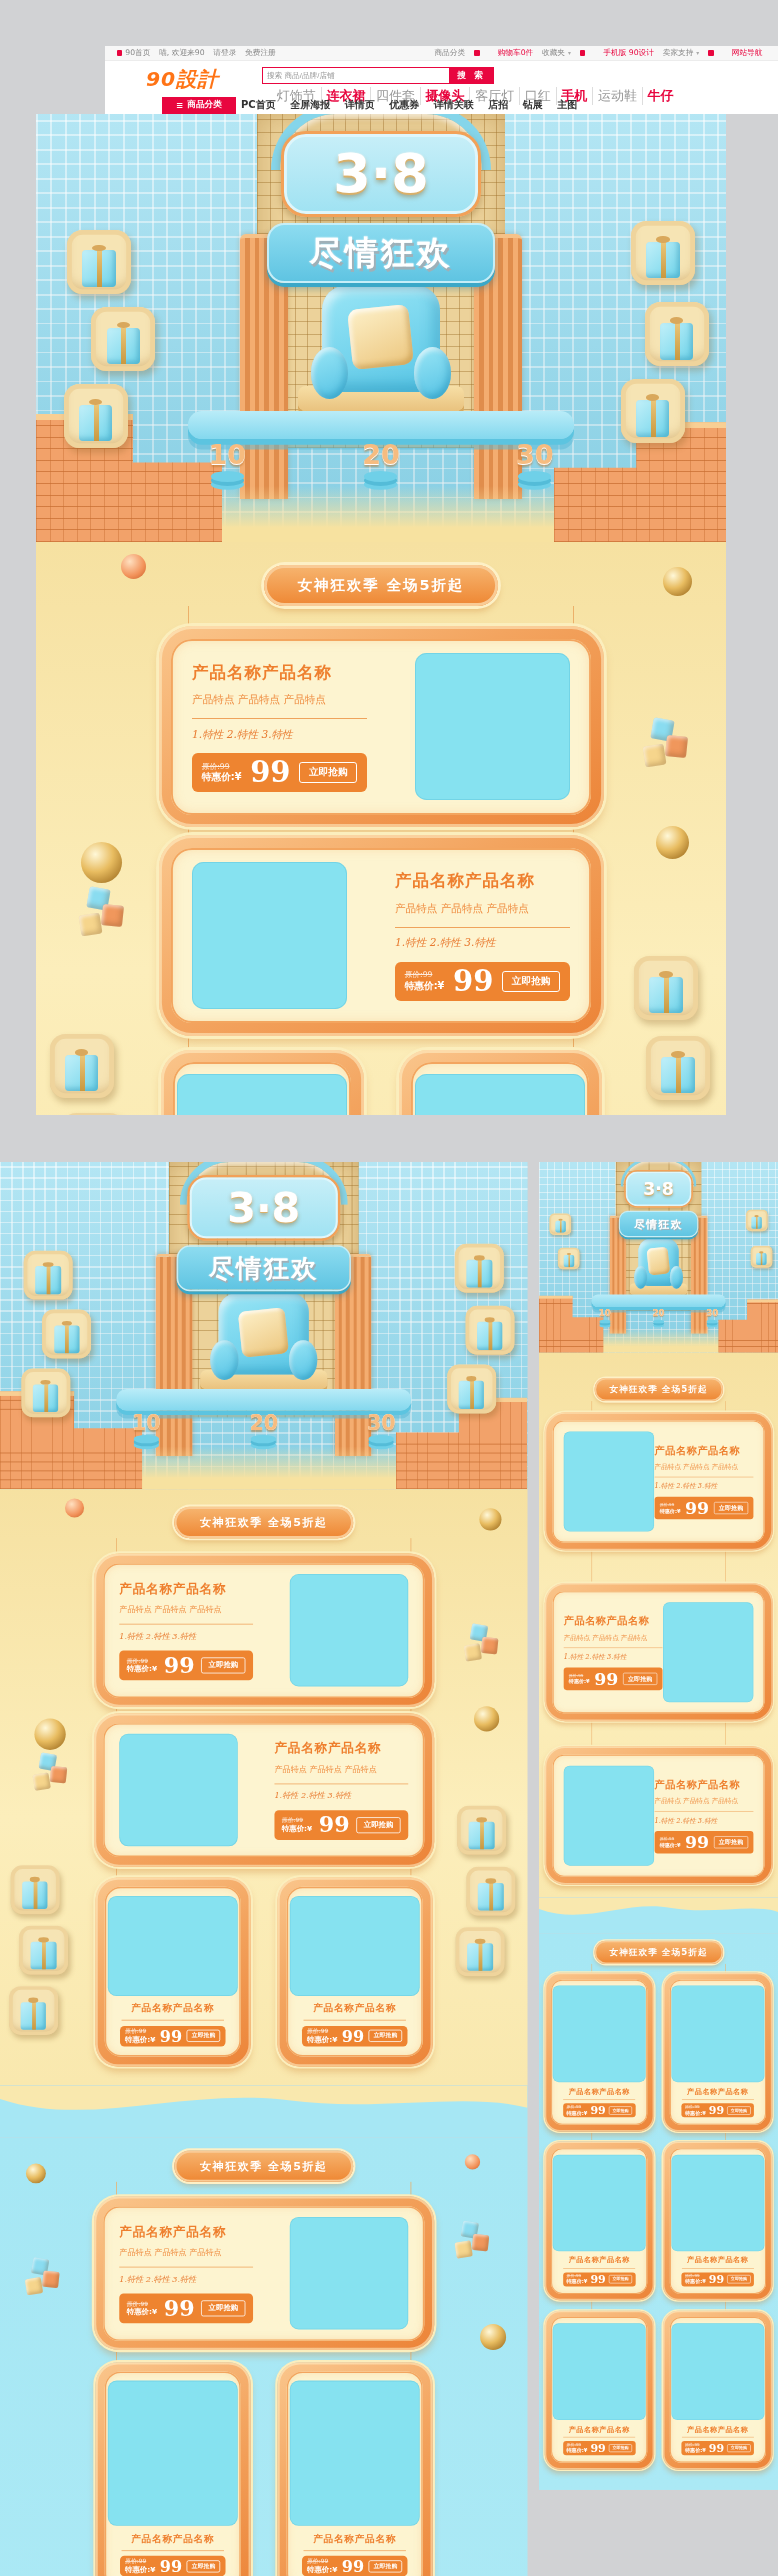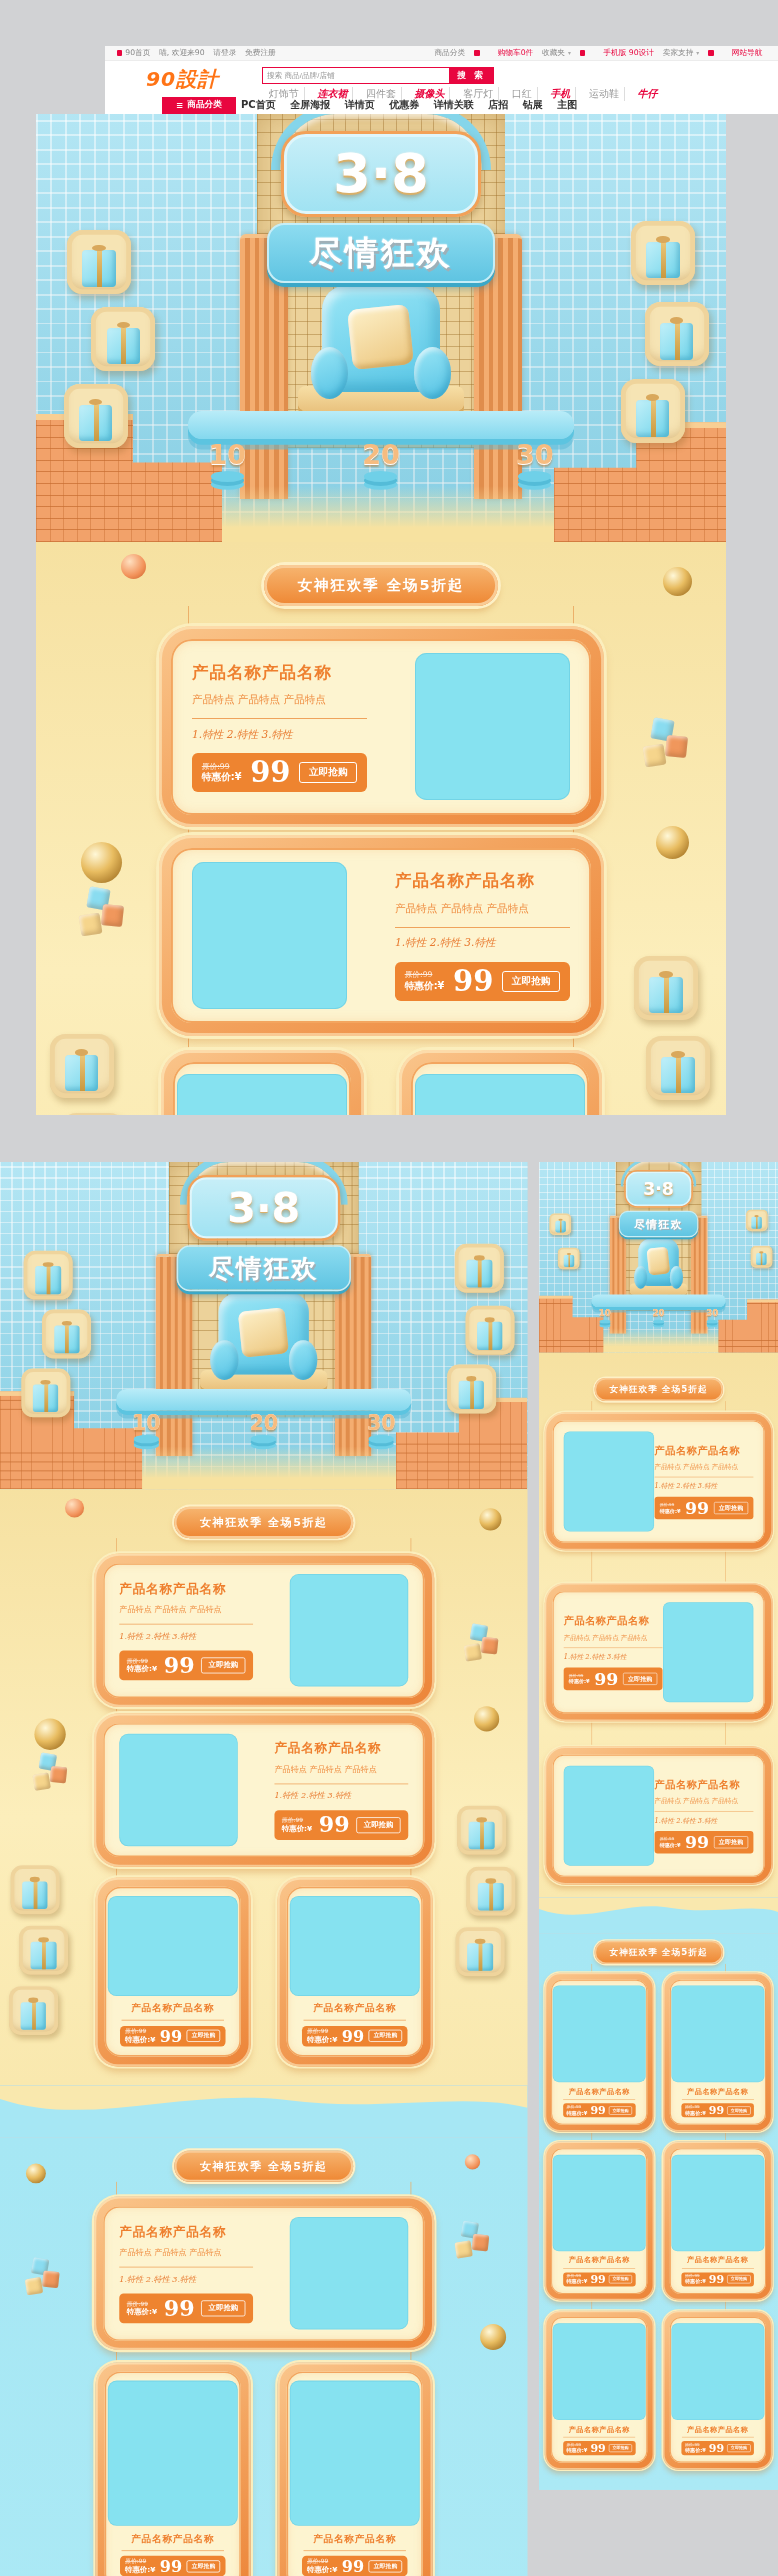--- a/index.html
+++ b/index.html
@@ -18,24 +18,24 @@
   .caret { font-style:normal; font-size:5.8px; color:#aaa; }
 
   .header-main { position:relative; height:36px; }
   .logo { position:absolute; left:41px; top:4.8px; font-size:20.3px; font-weight:bold; color:#ff7416;
           letter-spacing:1px; cursor:pointer; font-style:italic; }
   .search-box { position:absolute; left:157px; top:6.8px; width:232px; height:16.5px; display:flex; }
   .search-input { flex:1; border:1.9px solid #e8063f; border-right:none; font-size:7.7px; padding:0 3.9px; outline:none; color:#333; }
   .search-input::placeholder { color:#999; }
   .search-btn { width:45px; background:#e8063f; color:#fff; border:none; font-size:8.7px; font-weight:bold;
                 letter-spacing:2.9px; cursor:pointer; }
-  .hot-keywords { position:absolute; left:159px; top:26px; display:flex; gap:8px; font-size:10px; color:#999; }
+  .hot-keywords { position:absolute; left:167px; top:26px; display:flex; gap:0; font-size:13px; color:#999; }
   .kw { padding:0 4.8px; border-right:1px solid #ddd; cursor:pointer; white-space:nowrap; }
   .kw:last-child { border-right:none; }
-  .kw.hot { color:#e8063f; font-weight:bold;font-style:italic; }
+  .kw.hot { color:#e8063f; font-weight:bold; }
 
   .nav-row { position:relative; height:17.4px; }
   .cat-btn { position:absolute; left:57px; top:0; width:74px; height:17.4px; background:#e8063f; color:#fff;
              font-size:8.7px; font-weight:bold; display:flex; align-items:center; justify-content:center; gap:3.9px; cursor:pointer; }
   .burger { font-size:8.7px; }
   .main-nav { position:absolute; left:136px; top:0; height:17.4px; display:flex; gap:14.5px; align-items:center; }
   .nav-link { font-size:10px; color:#333; font-weight:bold; cursor:pointer; white-space:nowrap; }
 
   
   .preview { position:absolute; overflow:hidden; cursor:pointer; }

